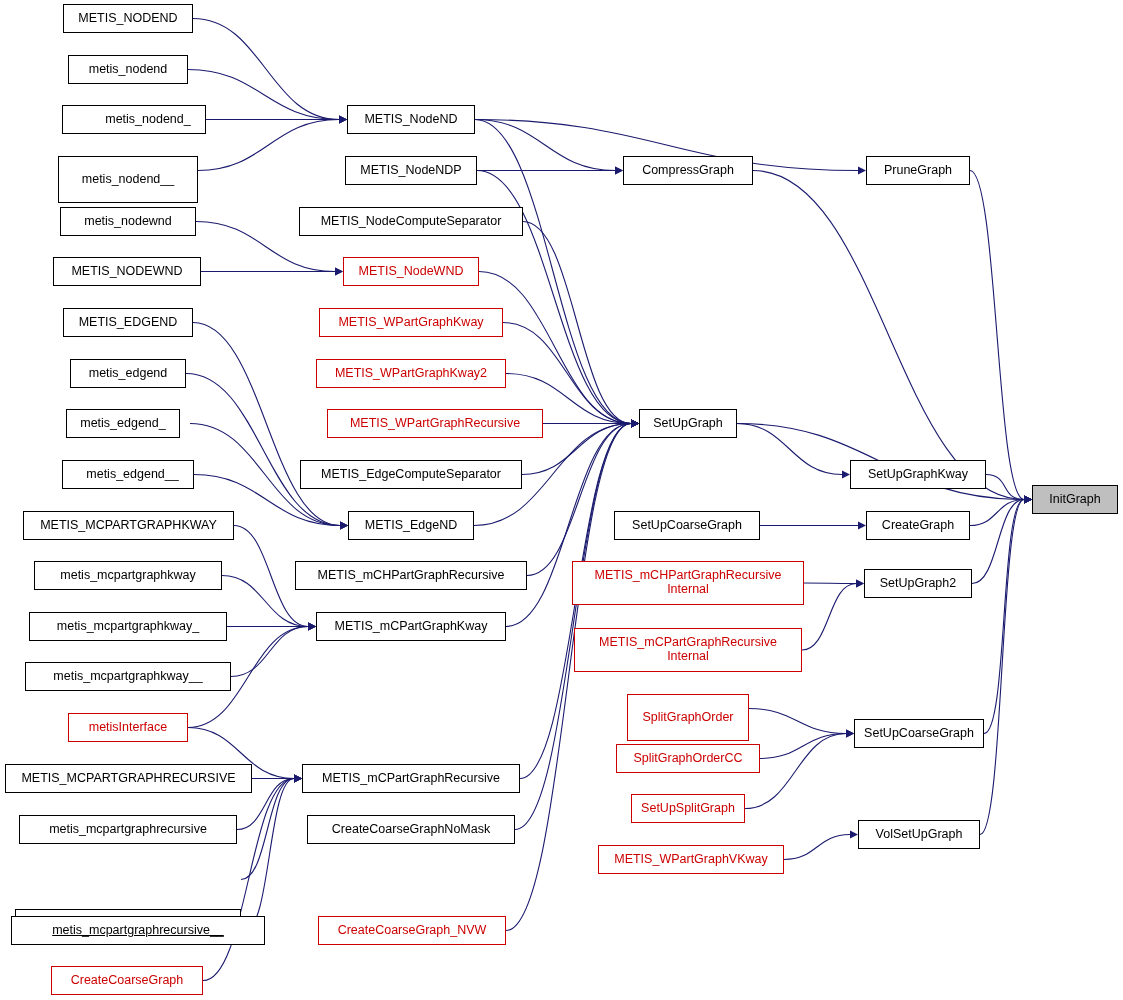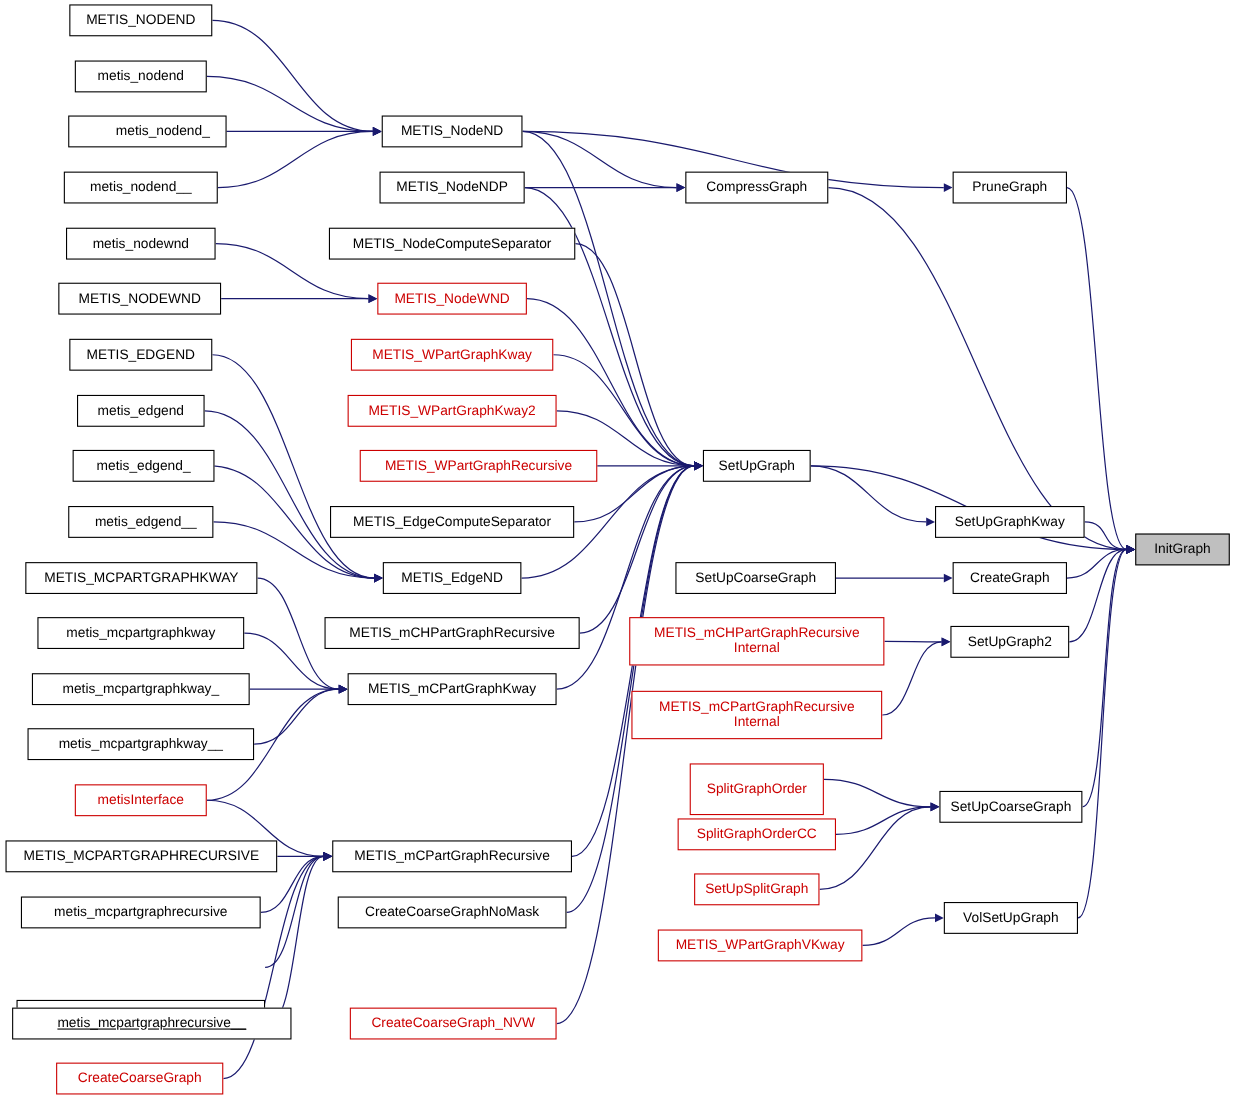--- a/index.html
+++ b/index.html
@@ -168,26 +168,26 @@
       <polygon points="1032,499.5 1024,495.5 1024,503.5"></polygon>
       <path d="M 984,733.5 C 1008,733.5 1000,499.5 1024,499.5"></path>
       <polygon points="1032,499.5 1024,495.5 1024,503.5"></polygon>
       <path d="M 980,834.5 C 1004,834.5 1000,499.5 1024,499.5"></path>
       <polygon points="1032,499.5 1024,495.5 1024,503.5"></polygon>
     </svg>
   <div id="node-layer">
       <div class="node" style="left: 63px; top: 4px; width: 130px; height: 29px;">METIS_NODEND</div>
       <div class="node" style="left: 68px; top: 55px; width: 120px; height: 29px;">metis_nodend</div>
       <div class="node" style="left: 62px; top: 105px; width: 144px; height: 29px; padding-left: 31px;">metis_nodend_</div>
-      <div class="node" style="left: 58px; top: 156px; width: 140px; height: 29px;">metis_nodend__</div>
+      <div class="node" style="left: 58px; top: 156px; width: 140px; height: 47px;">metis_nodend__</div>
       <div class="node" style="left: 60px; top: 207px; width: 136px; height: 29px;">metis_nodewnd</div>
       <div class="node" style="left: 53px; top: 257px; width: 148px; height: 29px;">METIS_NODEWND</div>
       <div class="node" style="left: 63px; top: 308px; width: 130px; height: 29px;">METIS_EDGEND</div>
       <div class="node" style="left: 70px; top: 359px; width: 116px; height: 29px;">metis_edgend</div>
-      <div class="node" style="left: 66px; top: 409px; width: 129px; height: 29px;">metis_edgend_</div>
+      <div class="node" style="left: 66px; top: 409px; width: 114px; height: 29px;">metis_edgend_</div>
       <div class="node" style="left: 62px; top: 460px; width: 132px; height: 29px; padding-left: 12px;">metis_edgend__</div>
       <div class="node" style="left: 23px; top: 511px; width: 211px; height: 29px;">METIS_MCPARTGRAPHKWAY</div>
       <div class="node" style="left: 34px; top: 561px; width: 188px; height: 29px;">metis_mcpartgraphkway</div>
       <div class="node" style="left: 29px; top: 612px; width: 198px; height: 29px;">metis_mcpartgraphkway_</div>
       <div class="node" style="left: 25px; top: 662px; width: 206px; height: 29px;">metis_mcpartgraphkway__</div>
       <div class="node red" style="left: 68px; top: 713px; width: 120px; height: 29px;">metisInterface</div>
       <div class="node" style="left: 5px; top: 764px; width: 247px; height: 29px;">METIS_MCPARTGRAPHRECURSIVE</div>
       <div class="node" style="left: 19px; top: 815px; width: 218px; height: 29px;">metis_mcpartgraphrecursive</div>
       <div class="node" style="left: 15px; top: 865px; width: 226px; height: 29px; margin-top: 44px;">metis_mcpartgraphrecursive_</div>
       <div class="node" style="left: 11px; top: 916px; width: 254px; height: 29px; text-decoration: underline;">metis_mcpartgraphrecursive__</div>

